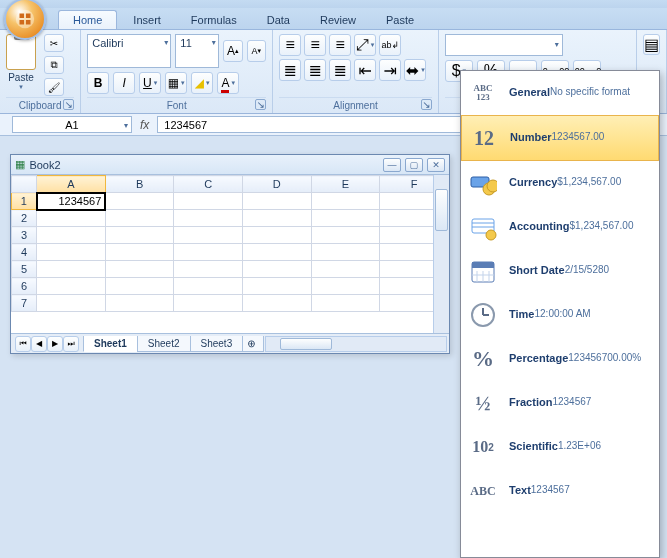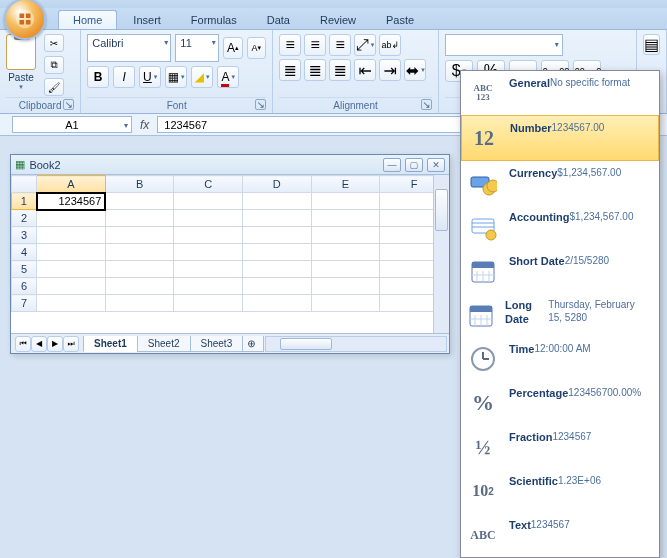--- a/index.html
+++ b/index.html
@@ -25,21 +25,21 @@
   .btn { background: linear-gradient(#fdfefe,#e9f1fa); border: 1px solid #b7cdea; border-radius: 3px; display:flex; align-items:center; justify-content:center; }
   .btn.small { width: 22px; height: 22px; font-size: 12px; }
   .btn.splitdown::after { content:"▾"; font-size:7px; color:#4d6f9c; margin-left:2px; }
   .clip-col { display:flex; flex-direction:column; align-items:center; }
   .paste-icon { width: 30px; height: 36px; background:#fff; border:1px solid #c9a14e; border-radius:3px; position:relative; margin-bottom:2px; }
   .paste-icon::before { content:""; position:absolute; top:-3px; left:7px; width:16px; height:8px; background:#8b8b8b; border-radius:2px; }
   .paste-label { font-size:10px; color:#1e395b; }
   .clipboard-small { display:flex; flex-direction:column; gap:4px; margin-left:4px; }
   .clipboard-small .btn { width:20px; height:18px; font-size:10px; }
 
-  .font-box, .size-box { background:#fff; border:1px solid #9fb9d9; font-size:11px; padding:2px 18px 12px 4px; position:relative; color:#1e395b; }
+  .font-box, .size-box { background:#fff; border:1px solid #9fb9d9; font-size:11px; padding:2px 18px 18px 4px; position:relative; color:#1e395b; }
   .font-box { width: 92px; }
   .size-box { width: 46px; }
   .dd-arrow { position:absolute; right:2px; top:3px; font-size:8px; color:#4d6f9c; }
 
   .align-grid .btn { width:22px; height:22px; }
   .align-grid { display:grid; grid-template-columns: repeat(6, 22px); gap:3px; }
 
   .number-group { flex: 0 0 198px; }
   .number-select { width: 118px; height: 22px; background:#fff; border:1px solid #9fb9d9; position:relative; }
   .number-select .dd-arrow { right:3px; top:5px; }
@@ -75,21 +75,21 @@
   .nav .btn { width:16px;height:16px; font-size:8px; }
   .stab { padding:2px 10px; border:1px solid #a8c0de; border-top:none; background:#f4f8fd; color:#1e395b; margin-right:-1px; }
   .stab.active { background:#fff; border-bottom:1px solid #fff; font-weight:bold; }
   .scrollbar-h { flex:1; height:16px; background:#e1eaf6; border:1px solid #b7cdea; margin:0 2px; position:relative; }
   .scrollbar-h::before { content:""; position:absolute; left:14px; top:1px; bottom:1px; width:50px; background:linear-gradient(#fdfefe,#dbe7f5); border:1px solid #9fb9d9; border-radius:2px; }
   .scrollbar-v { position:absolute; right:0; top:20px; bottom:20px; width:16px; background:#e1eaf6; border-left:1px solid #b7cdea; }
   .scrollbar-v::before { content:""; position:absolute; top:14px; left:1px; right:1px; height:40px; background:linear-gradient(#fdfefe,#dbe7f5); border:1px solid #9fb9d9; border-radius:2px; }
 
   
   .format-panel { position:absolute; left:460px; top:70px; width:200px; bottom:0; background:#fff; border:1px solid #868b98; box-shadow:2px 3px 8px rgba(0,0,0,0.25); overflow-y:auto; z-index:50; }
-  .fmt-item { display:flex; gap:10px; padding:6px 8px 6px 6px; border-bottom: 0; cursor:default; }
+  .fmt-item { display:flex; align-items:center; gap:10px; padding:6px 8px 6px 6px; border-bottom: 0; cursor:default; }
   .fmt-item.selected { background:linear-gradient(#ffefb5,#ffda71); border:1px solid #e9b44c; }
   .fmt-icon { width:32px; height:32px; display:flex; align-items:center; justify-content:center; font-family: "Times New Roman", serif; font-size:14px; color:#5a6b86; font-weight:bold; background:transparent; }
   .fmt-icon svg { width:28px;height:28px; }
   .fmt-text { display:flex; flex-direction:row; line-height:1.25; }
   .fmt-title { font-size:11px; color:#1e3e6e; font-weight:bold; }
   .fmt-sample { font-size:10px; color:#4d6f9c; }
 </style>
 </head>
 <body>
 
@@ -425,36 +425,20 @@
           <line x1="20" y1="14" x2="20" y2="25" stroke="#c3d3ea"></line>
           <line x1="3" y1="18" x2="25" y2="18" stroke="#c3d3ea"></line>
         </svg>
       </div>
     <div class="fmt-text">
         <span class="fmt-title">Short Date</span>
         <span class="fmt-sample">2/15/5280</span>
       </div>
   </div>
 
-  <div class="fmt-item">
-    <div class="fmt-icon">
-        <svg viewBox="0 0 28 28">
-          <rect x="3" y="5" width="22" height="20" rx="2" fill="#fff" stroke="#5a7db5"></rect>
-          <rect x="3" y="5" width="22" height="6" fill="#5a7db5"></rect>
-          <line x1="8" y1="14" x2="8" y2="25" stroke="#c3d3ea"></line>
-          <line x1="14" y1="14" x2="14" y2="25" stroke="#c3d3ea"></line>
-          <line x1="20" y1="14" x2="20" y2="25" stroke="#c3d3ea"></line>
-          <line x1="3" y1="18" x2="25" y2="18" stroke="#c3d3ea"></line>
-        </svg>
-      </div>
-    <div class="fmt-text">
-        <span class="fmt-title">Long Date</span>
-        <span class="fmt-sample">Thursday, February 15, 5280</span>
-      </div>
-  </div>
 
   <div class="fmt-item">
     <div class="fmt-icon">
         <svg viewBox="0 0 28 28">
           <circle cx="14" cy="14" r="11" fill="#fff" stroke="#8a99ad" stroke-width="2"></circle>
           <line x1="14" y1="14" x2="14" y2="7" stroke="#5a6b86" stroke-width="2"></line>
           <line x1="14" y1="14" x2="20" y2="14" stroke="#5a6b86" stroke-width="2"></line>
         </svg>
       </div>
     <div class="fmt-text">

